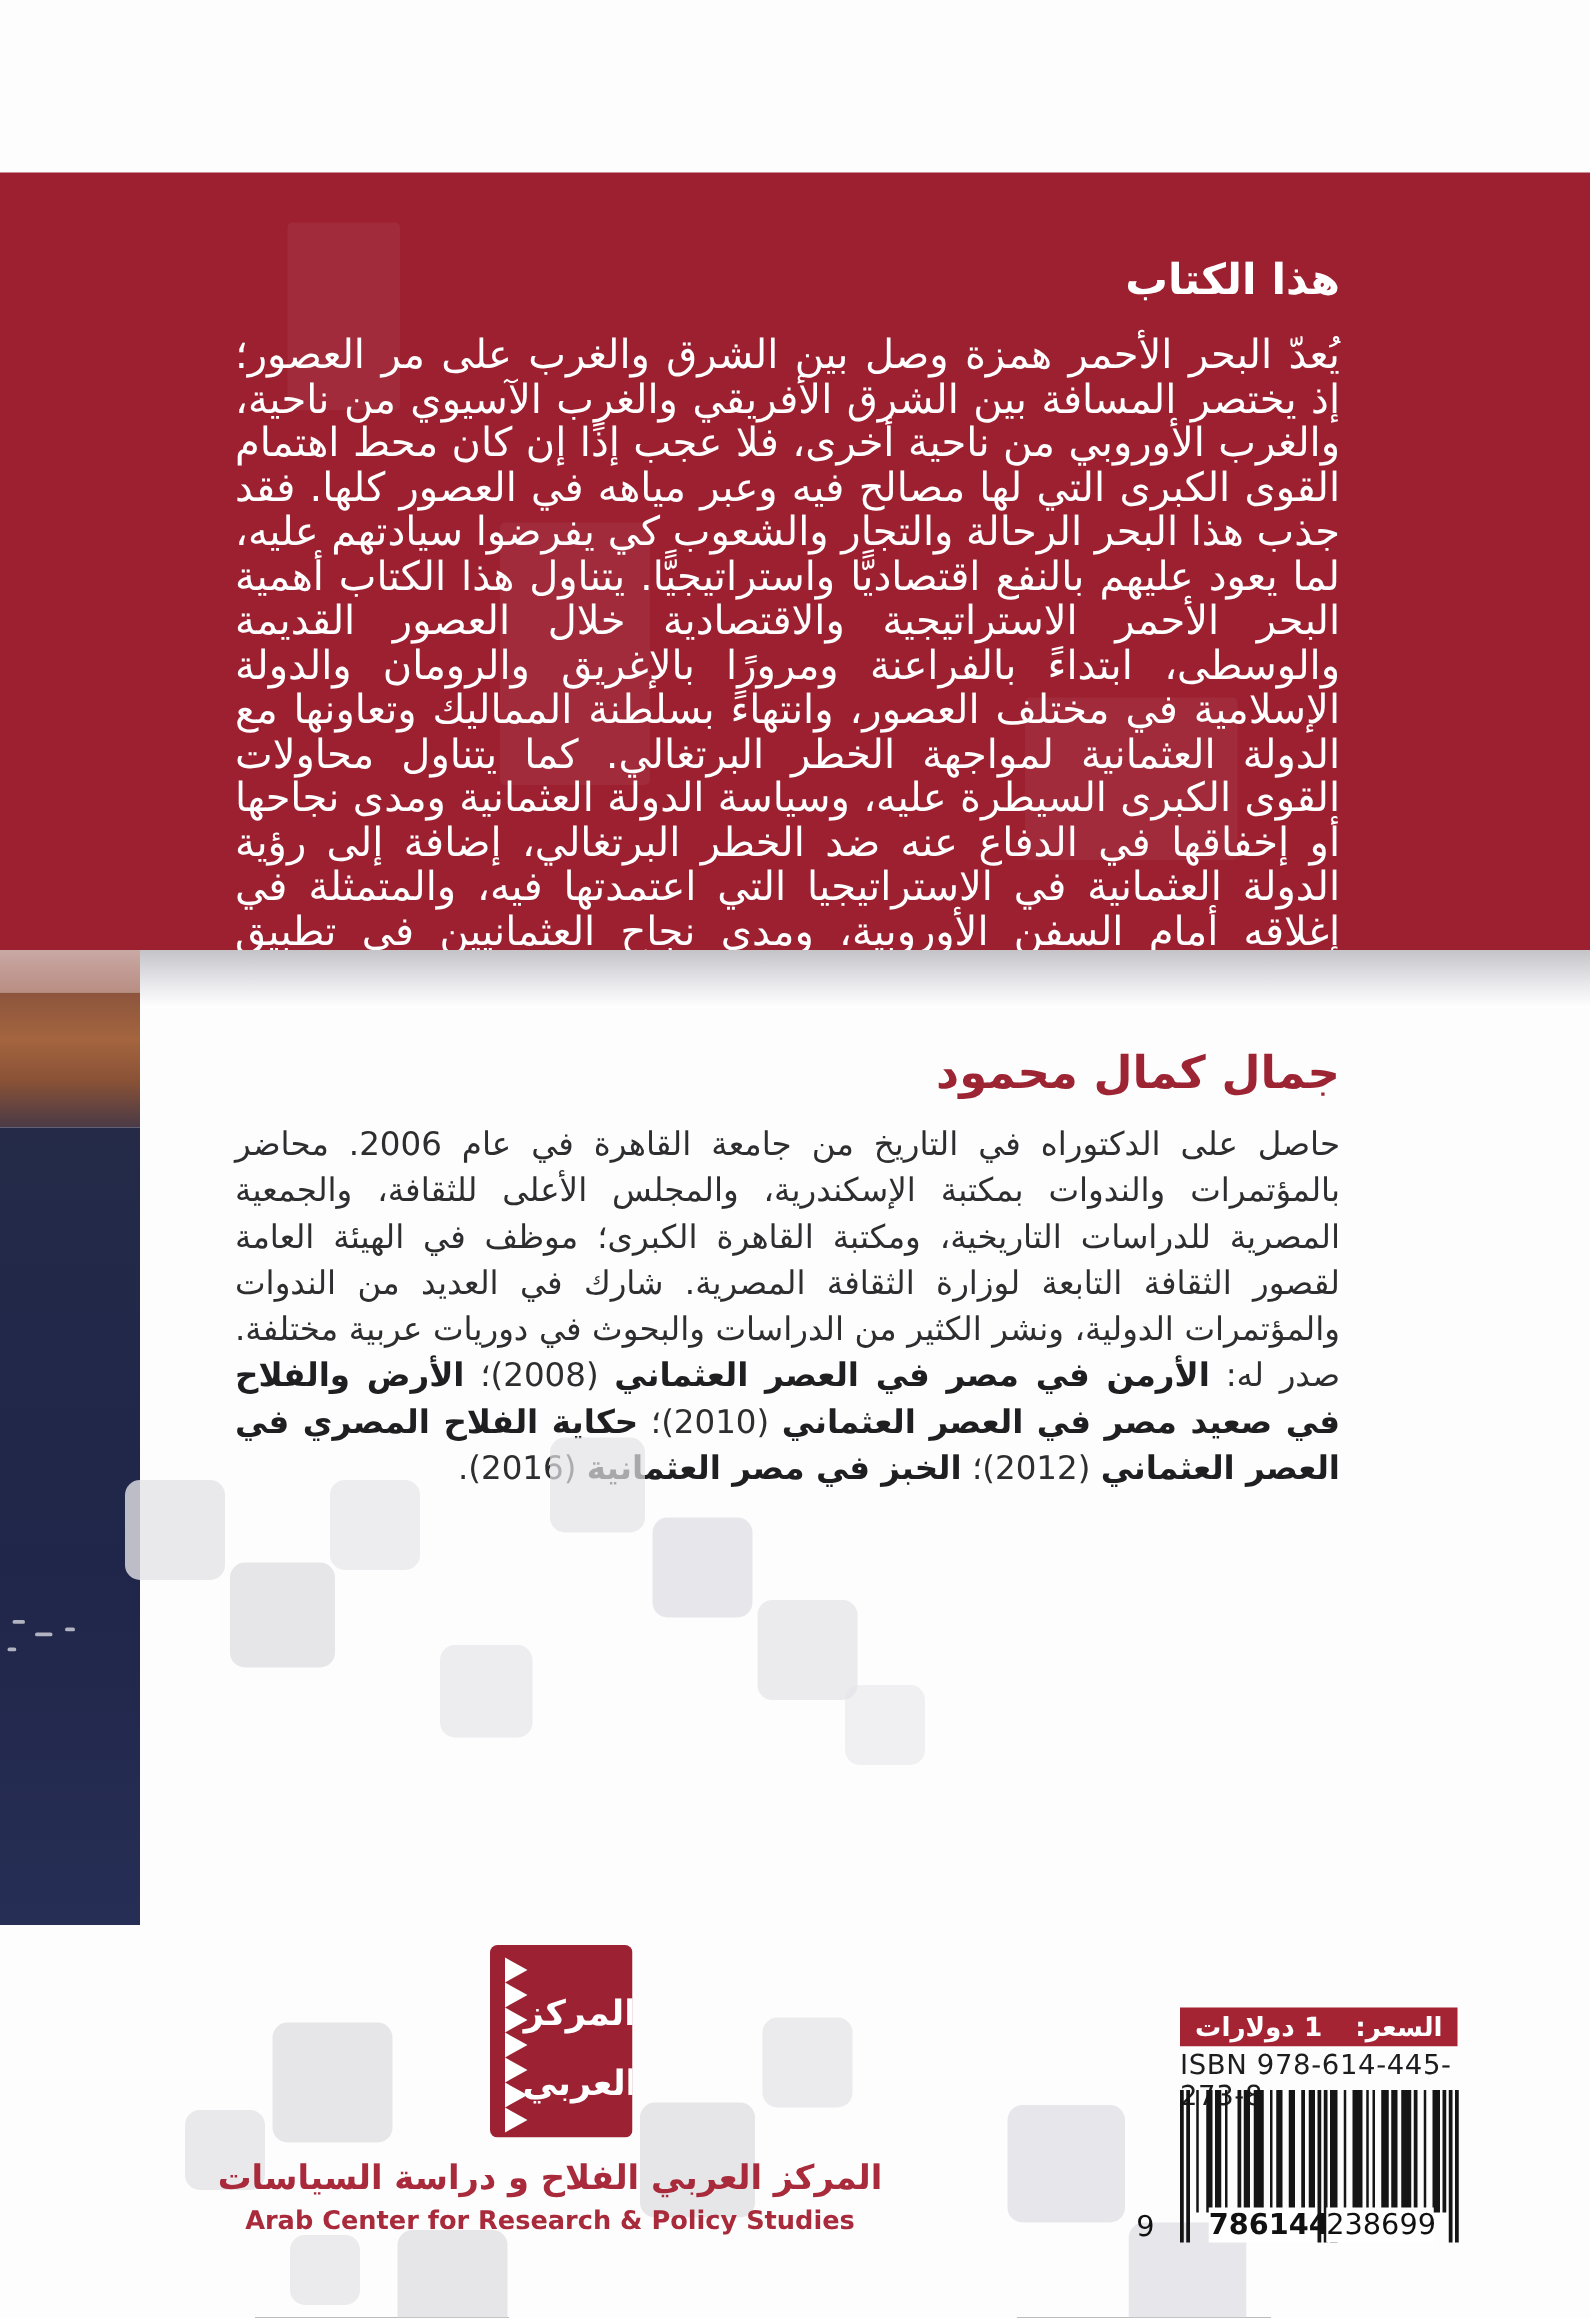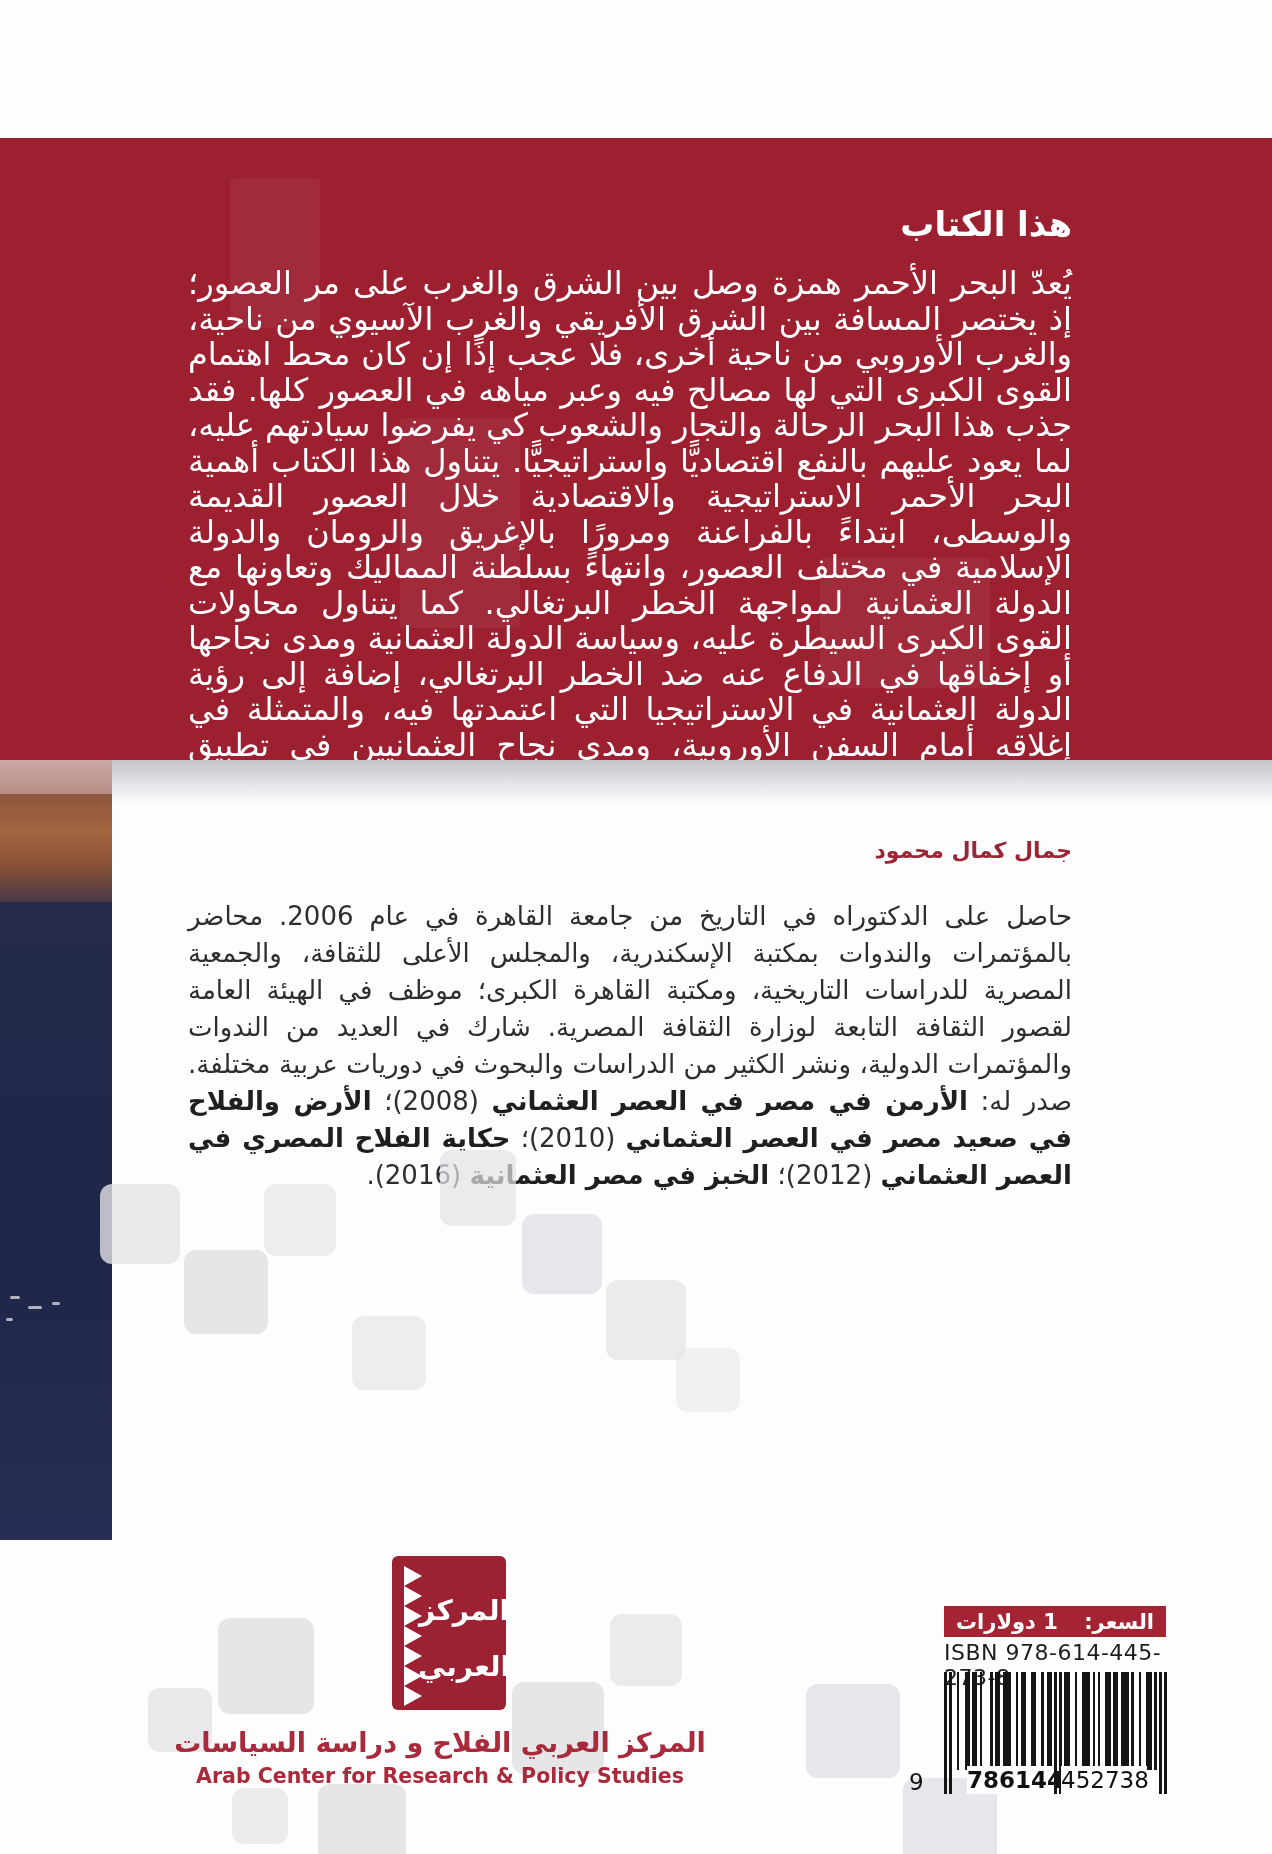--- a/index.html
+++ b/index.html
@@ -37,21 +37,21 @@
   .photo-sky{position:absolute;left:0;top:0;width:112px;height:34px;
     background:linear-gradient(180deg,#c9a8a4,#b98e83);}
   .photo-mountain{position:absolute;left:0;top:34px;width:112px;height:108px;
     background:linear-gradient(180deg,#8d553d 0%,#a4653f 35%,#8a5236 65%,#4a3a46 100%);}
   .photo-sea{position:absolute;left:0;top:142px;width:112px;height:638px;
     background:linear-gradient(180deg,#242a48 0%,#202649 55%,#272e55 100%);}
   .sea-speck{position:absolute;background:rgba(255,255,255,0.65);height:3px;border-radius:2px;}
   
   .author-name{
     position:absolute;top:838px;right:200px;
-    color:#9c2433;font-size:22px;font-weight:bold;direction:rtl;margin:0;
+    color:#9c2433;font-size:36px;font-weight:bold;direction:rtl;margin:0;
   }
   .author-bio{
     position:absolute;top:898px;right:200px;left:188px;
     color:#2e2e30;font-size:26px;line-height:37px;
     direction:rtl;text-align:justify;margin:0;
   }
   .author-bio .b{font-weight:bold;color:#1f1f21;}
   
   .decor-sq{position:absolute;background:#e3e3e7;border-radius:12px;}
   
@@ -139,21 +139,21 @@
     <span>السعر:</span>
     <span>1 دولارات</span>
   </div>
 
   <div class="isbn-line">ISBN 978-614-445-273-8</div>
 
   <div class="barcode">
     <div class="bars" id="bars"><div class="bar" style="width: 2.56322px; height: 122px; background: rgb(21, 21, 21);"></div><div class="bar" style="width: 2.56322px; height: 122px; background: transparent;"></div><div class="bar" style="width: 2.56322px; height: 122px; background: rgb(21, 21, 21);"></div><div class="bar" style="width: 5.12644px; height: 98px; background: transparent;"></div><div class="bar" style="width: 2.56322px; height: 98px; background: rgb(21, 21, 21);"></div><div class="bar" style="width: 5.12644px; height: 98px; background: transparent;"></div><div class="bar" style="width: 5.12644px; height: 98px; background: rgb(21, 21, 21);"></div><div class="bar" style="width: 2.56322px; height: 98px; background: transparent;"></div><div class="bar" style="width: 5.12644px; height: 98px; background: rgb(21, 21, 21);"></div><div class="bar" style="width: 2.56322px; height: 98px; background: transparent;"></div><div class="bar" style="width: 2.56322px; height: 98px; background: rgb(21, 21, 21);"></div><div class="bar" style="width: 7.68966px; height: 98px; background: transparent;"></div><div class="bar" style="width: 2.56322px; height: 98px; background: rgb(21, 21, 21);"></div><div class="bar" style="width: 2.56322px; height: 98px; background: transparent;"></div><div class="bar" style="width: 5.12644px; height: 98px; background: rgb(21, 21, 21);"></div><div class="bar" style="width: 2.56322px; height: 98px; background: transparent;"></div><div class="bar" style="width: 7.68966px; height: 98px; background: rgb(21, 21, 21);"></div><div class="bar" style="width: 5.12644px; height: 98px; background: transparent;"></div><div class="bar" style="width: 2.56322px; height: 98px; background: rgb(21, 21, 21);"></div><div class="bar" style="width: 2.56322px; height: 98px; background: transparent;"></div><div class="bar" style="width: 5.12644px; height: 98px; background: rgb(21, 21, 21);"></div><div class="bar" style="width: 5.12644px; height: 98px; background: transparent;"></div><div class="bar" style="width: 5.12644px; height: 98px; background: rgb(21, 21, 21);"></div><div class="bar" style="width: 5.12644px; height: 98px; background: transparent;"></div><div class="bar" style="width: 2.56322px; height: 98px; background: rgb(21, 21, 21);"></div><div class="bar" style="width: 2.56322px; height: 98px; background: transparent;"></div><div class="bar" style="width: 5.12644px; height: 98px; background: rgb(21, 21, 21);"></div><div class="bar" style="width: 2.56322px; height: 98px; background: transparent;"></div><div class="bar" style="width: 2.56322px; height: 122px; background: rgb(21, 21, 21);"></div><div class="bar" style="width: 2.56322px; height: 122px; background: transparent;"></div><div class="bar" style="width: 2.56322px; height: 122px; background: rgb(21, 21, 21);"></div><div class="bar" style="width: 2.56322px; height: 122px; background: transparent;"></div><div class="bar" style="width: 5.12644px; height: 122px; background: rgb(21, 21, 21);"></div><div class="bar" style="width: 5.12644px; height: 98px; background: transparent;"></div><div class="bar" style="width: 2.56322px; height: 98px; background: rgb(21, 21, 21);"></div><div class="bar" style="width: 5.12644px; height: 98px; background: transparent;"></div><div class="bar" style="width: 7.68966px; height: 98px; background: rgb(21, 21, 21);"></div><div class="bar" style="width: 2.56322px; height: 98px; background: transparent;"></div><div class="bar" style="width: 2.56322px; height: 98px; background: rgb(21, 21, 21);"></div><div class="bar" style="width: 2.56322px; height: 98px; background: transparent;"></div><div class="bar" style="width: 2.56322px; height: 98px; background: rgb(21, 21, 21);"></div><div class="bar" style="width: 5.12644px; height: 98px; background: transparent;"></div><div class="bar" style="width: 5.12644px; height: 98px; background: rgb(21, 21, 21);"></div><div class="bar" style="width: 2.56322px; height: 98px; background: transparent;"></div><div class="bar" style="width: 5.12644px; height: 98px; background: rgb(21, 21, 21);"></div><div class="bar" style="width: 2.56322px; height: 98px; background: transparent;"></div><div class="bar" style="width: 7.68966px; height: 98px; background: rgb(21, 21, 21);"></div><div class="bar" style="width: 2.56322px; height: 98px; background: transparent;"></div><div class="bar" style="width: 2.56322px; height: 98px; background: rgb(21, 21, 21);"></div><div class="bar" style="width: 5.12644px; height: 98px; background: transparent;"></div><div class="bar" style="width: 2.56322px; height: 98px; background: rgb(21, 21, 21);"></div><div class="bar" style="width: 5.12644px; height: 98px; background: transparent;"></div><div class="bar" style="width: 5.12644px; height: 98px; background: rgb(21, 21, 21);"></div><div class="bar" style="width: 2.56322px; height: 98px; background: transparent;"></div><div class="bar" style="width: 2.56322px; height: 98px; background: rgb(21, 21, 21);"></div><div class="bar" style="width: 2.56322px; height: 98px; background: transparent;"></div><div class="bar" style="width: 2.56322px; height: 122px; background: rgb(21, 21, 21);"></div><div class="bar" style="width: 2.56322px; height: 122px; background: transparent;"></div><div class="bar" style="width: 2.56322px; height: 122px; background: rgb(21, 21, 21);"></div></div>
     <span class="bc-num n-left">9</span>
     <span class="bc-num n-mid">786144</span>
-    <span class="bc-num n-right">452738</span>
+    <span class="bc-num n-right">238699</span>
   </div>
 
   <div class="publisher-logo">
     <svg width="114" height="154" viewBox="0 0 114 154">
       <rect x="0" y="0" width="114" height="154" rx="6" fill="#9c2133"></rect>
       <path d="M12 10 L30 20 L12 30 Z" fill="#ffffff"></path>
       <path d="M12 30 L30 40 L12 50 Z" fill="#ffffff"></path>
       <path d="M12 50 L30 60 L12 70 Z" fill="#ffffff"></path>
       <path d="M12 70 L30 80 L12 90 Z" fill="#ffffff"></path>
       <path d="M12 90 L30 100 L12 110 Z" fill="#ffffff"></path>

